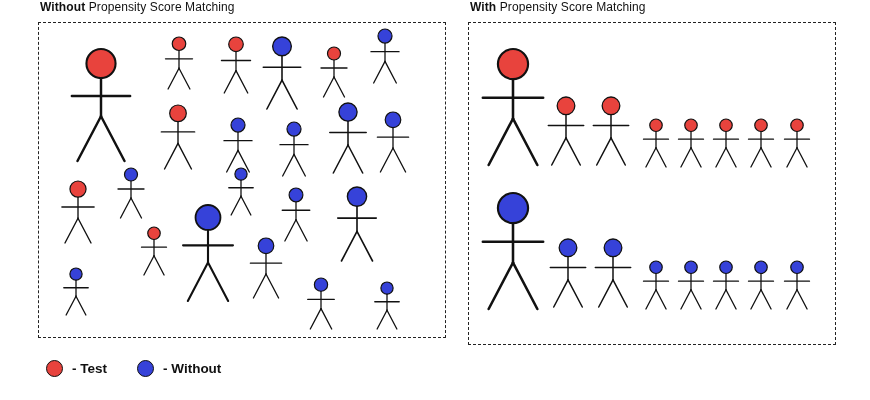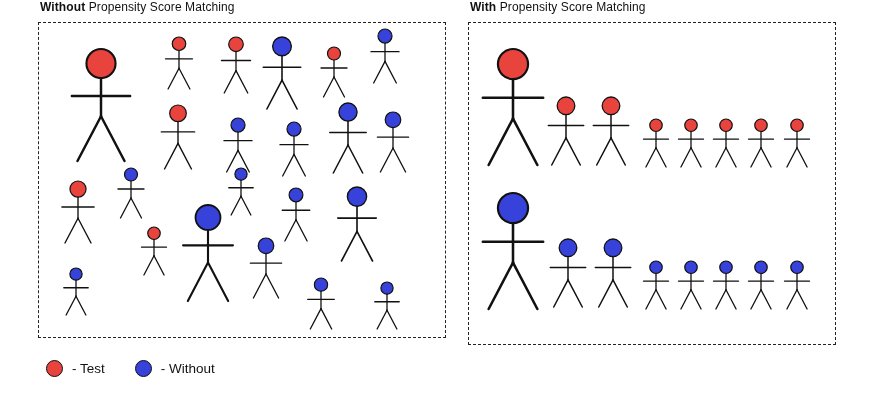--- a/index.html
+++ b/index.html
@@ -57,20 +57,21 @@
     width: 17px;
     height: 17px;
     border-radius: 50%;
     border: 1.6px solid #111111;
     box-sizing: border-box;
     display: inline-block;
   }
   .legend-label {
     font-size: 13.5px;
     color: #111111;
+    font-weight: bold;
   }
 </style>
 </head>
 <body>
 
 <div class="canvas">
 
   <div class="panel-title" id="title-without">
     <span class="bold">Without</span><span> Propensity Score Matching</span>
   </div>

